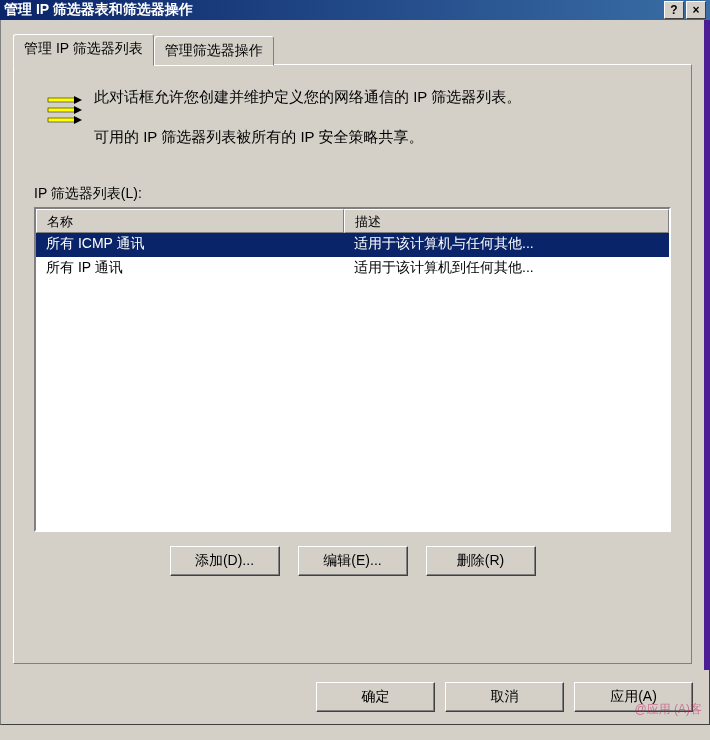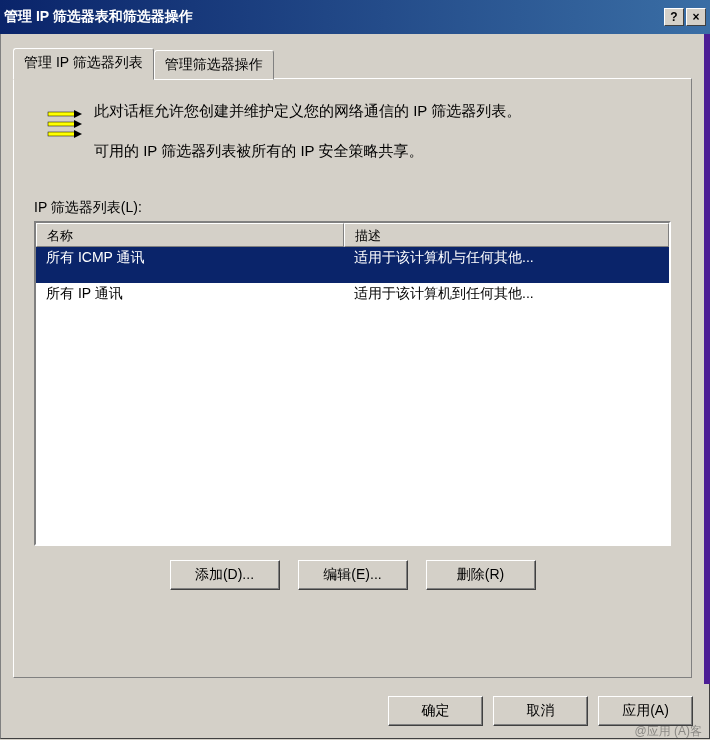--- a/index.html
+++ b/index.html
@@ -7,21 +7,21 @@
       font-family: "SimSun", "宋体", sans-serif;
       font-size: 13px;
       background: #d4d0c8;
       width: 710px;
       height: 740px;
       overflow: hidden;
     }
     .titlebar {
       background: linear-gradient(to right, #0a246a, #3a6ea5);
       color: white;
-      height: 34px;
+      height: 20px;
       display: flex;
       align-items: center;
       padding: 0 4px;
       font-weight: bold;
     }
     .titlebar-text {
       flex: 1;
       font-size: 14px;
     }
     .titlebar-buttons {
@@ -127,21 +127,21 @@
       padding: 3px 10px;
       font-size: 13px;
     }
     .col-name { width: 308px; }
     .col-desc { flex: 1; }
     .list-body {
       background: white;
     }
     .list-row {
       display: flex;
-      height: 36px;
+      height: 24px;
       font-size: 14px;
     }
     .list-row.selected {
       background: #0a246a;
       color: white;
     }
     .list-cell {
       padding: 2px 10px;
       white-space: nowrap;
       overflow: hidden;
@@ -170,35 +170,35 @@
       background: #d4d0c8;
       padding: 12px 16px;
       display: flex;
       justify-content: flex-end;
       gap: 10px;
       border-left: 1px solid #808080;
       border-right: 1px solid #404040;
       border-bottom: 1px solid #404040;
     }
     .footer-btn {
-      width: 95px;
+      width: 119px;
       height: 30px;
       background: #d4d0c8;
       border: 1px solid;
       border-color: #fff #404040 #404040 #fff;
       box-shadow: inset -1px -1px 0 #808080, inset 1px 1px 0 #d4d0c8;
       font-size: 14px;
       font-family: inherit;
       cursor: pointer;
     }
     .watermark {
       position: absolute;
       right: 8px;
-      bottom: 0;
-      color: #404040;
+      bottom: 22px;
+      color: #be185d;
       font-size: 12px;
       opacity: 0.5;
       pointer-events: none;
     }
   </style>
 </head>
 <body>
 
 <div class="titlebar">
   <span class="titlebar-text">管理 IP 筛选器表和筛选器操作</span>

